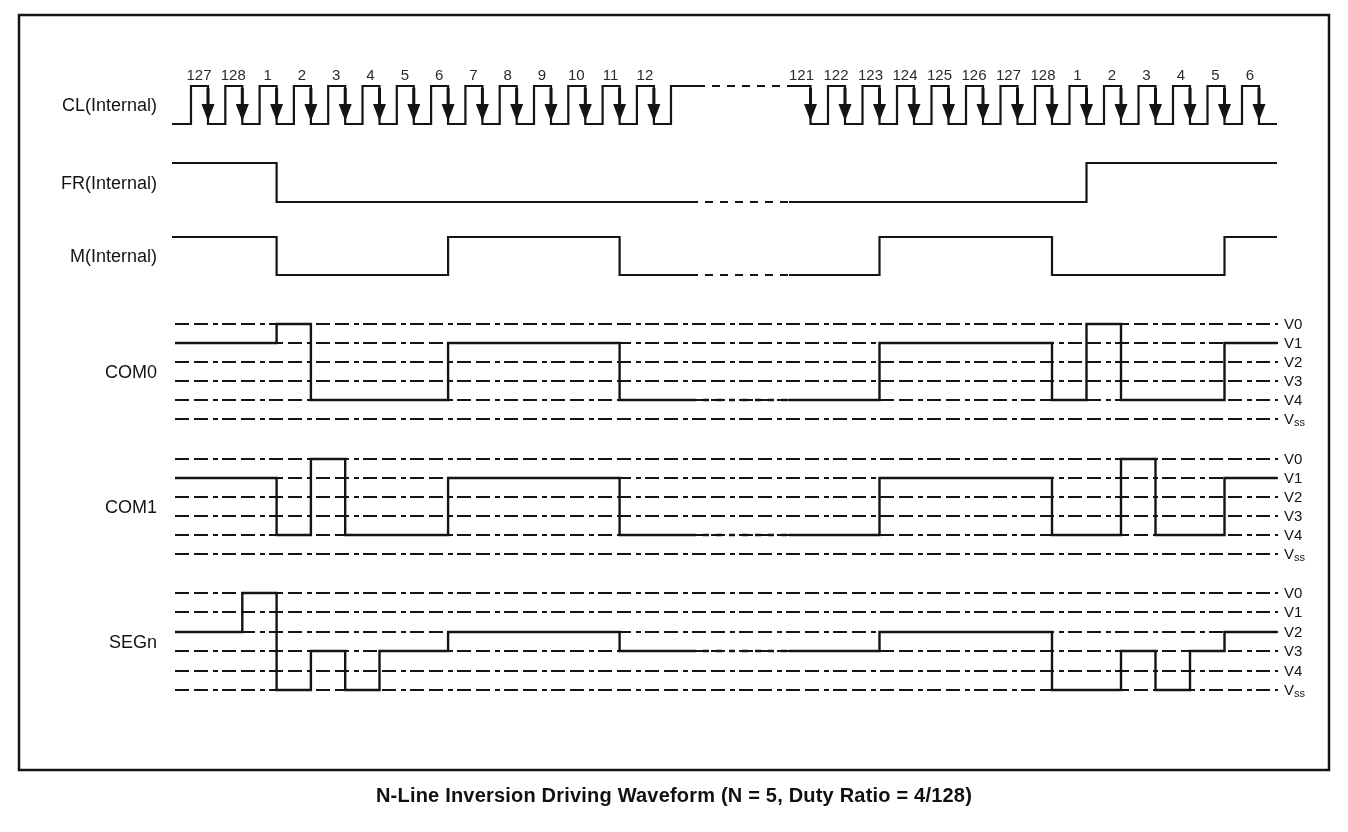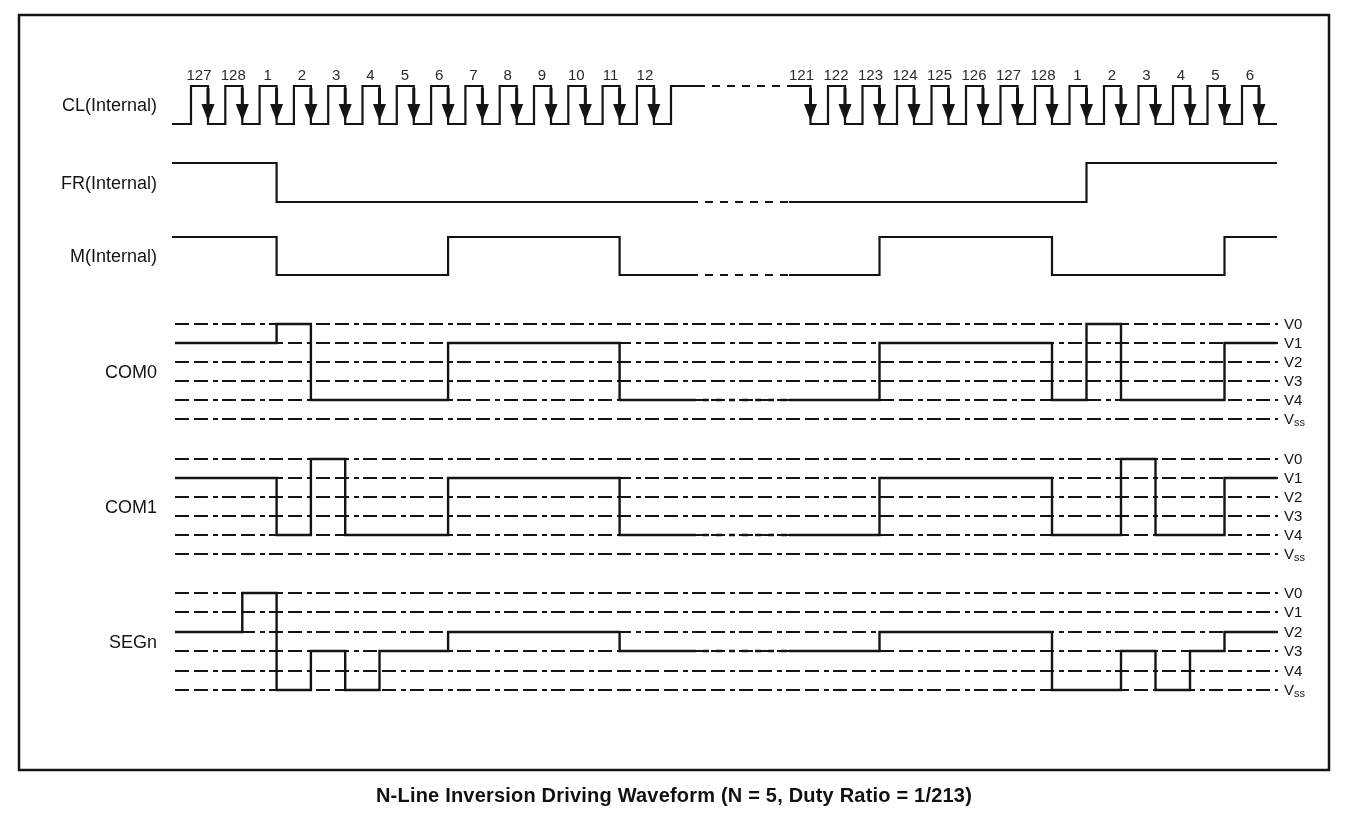--- a/index.html
+++ b/index.html
@@ -171,14 +171,14 @@
           <line x1="175" y1="671" x2="1278" y2="671" stroke="#141414" stroke-width="1.9" stroke-dasharray="14 5 14 5 5 4"></line>
           <text x="1284" y="676" font-size="15" fill="#141414">V4</text>
           <line x1="175" y1="690" x2="1278" y2="690" stroke="#141414" stroke-width="1.9" stroke-dasharray="14 5 14 5 5 4"></line>
           <text x="1284" y="695" font-size="15" fill="#141414">V<tspan font-size="11" dy="2">ss</tspan></text>
         </g>
         <path d="M 175 632 L 242.3 632 L 242.3 593 L 276.6 593 L 276.6 690 L 310.9 690 L 310.9 651 L 345.2 651 L 345.2 690 L 379.5 690 L 379.5 651 L 448.1 651 L 448.1 632 L 619.6 632 L 619.6 651 L 690 651" fill="none" stroke="#141414" stroke-width="2.4"></path>
         <path d="M 789 651 L 879.5 651 L 879.5 632 L 1052 632 L 1052 690 L 1121 690 L 1121 651 L 1155.5 651 L 1155.5 690 L 1190 690 L 1190 651 L 1224.5 651 L 1224.5 632 L 1277 632" fill="none" stroke="#141414" stroke-width="2.4"></path>
         <path d="M 690 651 L 789 651" fill="none" stroke="#141414" stroke-width="2.4" stroke-dasharray="6 7"></path>
       </g>
     </svg>
-  <div class="caption">N-Line Inversion Driving Waveform (N = 5, Duty Ratio = 1/213)</div>
+  <div class="caption">N-Line Inversion Driving Waveform (N = 5, Duty Ratio = 4/128)</div>
 </div>
 
 </body></html>

